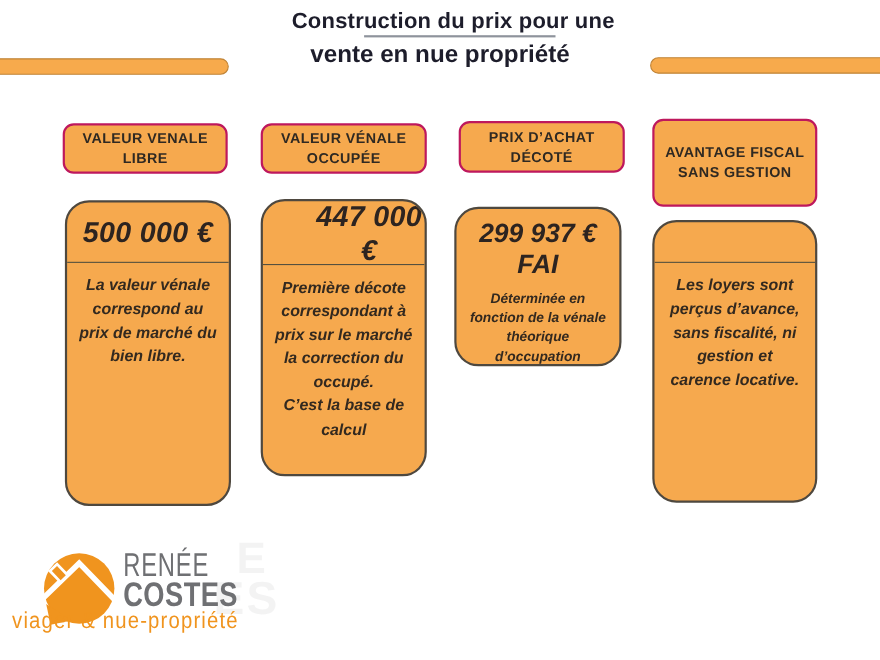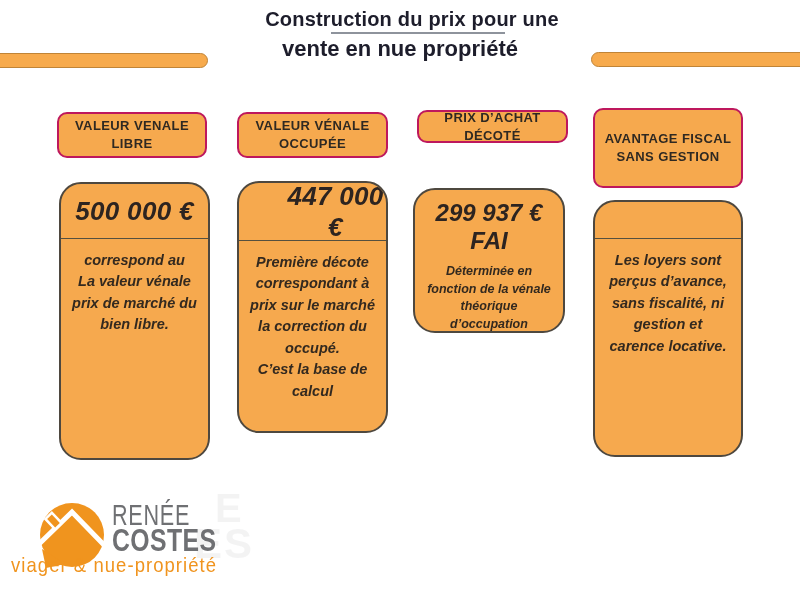--- a/index.html
+++ b/index.html
@@ -29,21 +29,21 @@
 
   
   .hdr {
     position:absolute; background:#F6A94E; border:2px solid #be185d; border-radius:10px;
     display:flex; align-items:center; justify-content:center; text-align:center;
     font-weight:bold; font-size:13px; color:#2F2922; letter-spacing:0.4px;
     line-height:1.35; padding:2px 2px; box-sizing:border-box;
   }
   #c1h { left:57px;  top:112px; width:150px; height:46px; }
   #c2h { left:237px; top:112px; width:151px; height:46px; }
-  #c3h { left:417px; top:110px; width:151px; height:33px; }
+  #c3h { left:417px; top:110px; width:151px; height:47px; }
   #c4h { left:593px; top:108px; width:150px; height:80px; }
 
   
   .box {
     position:absolute; background:#F6A94E; border:2px solid #4E483F; border-radius:22px;
     box-sizing:border-box; overflow:hidden;font-style:italic;
   }
   #c1 { left:59px;  top:182px; width:151px; height:278px; }
   #c2 { left:237px; top:181px; width:151px; height:252px; }
   #c3 { left:413px; top:188px; width:152px; height:145px; }
@@ -98,22 +98,22 @@
 
   <div class="hdr" id="c1h">VALEUR VENALE LIBRE</div>
   <div class="hdr" id="c2h">VALEUR VÉNALE OCCUPÉE</div>
   <div class="hdr" id="c3h">PRIX D’ACHAT DÉCOTÉ</div>
   <div class="hdr" id="c4h">AVANTAGE FISCAL SANS GESTION</div>
 
   <div class="box" id="c1">
     <div class="amount">500 000 €</div>
     <div class="divider"></div>
     <div class="body-text">
+      <div>La valeur vénale</div>
       <div>correspond au</div>
-      <div>La valeur vénale</div>
       <div>prix de marché du</div>
       <div>bien libre.</div>
     </div>
   </div>
 
   <div class="box" id="c2">
     <div class="amount">447 000 €</div>
     <div class="divider"></div>
     <div class="body-text">
       <div>Première décote</div>

